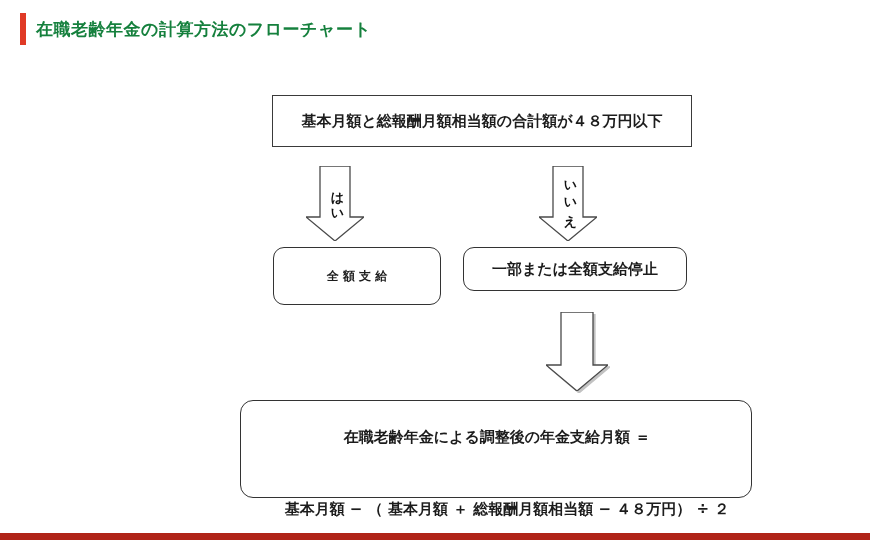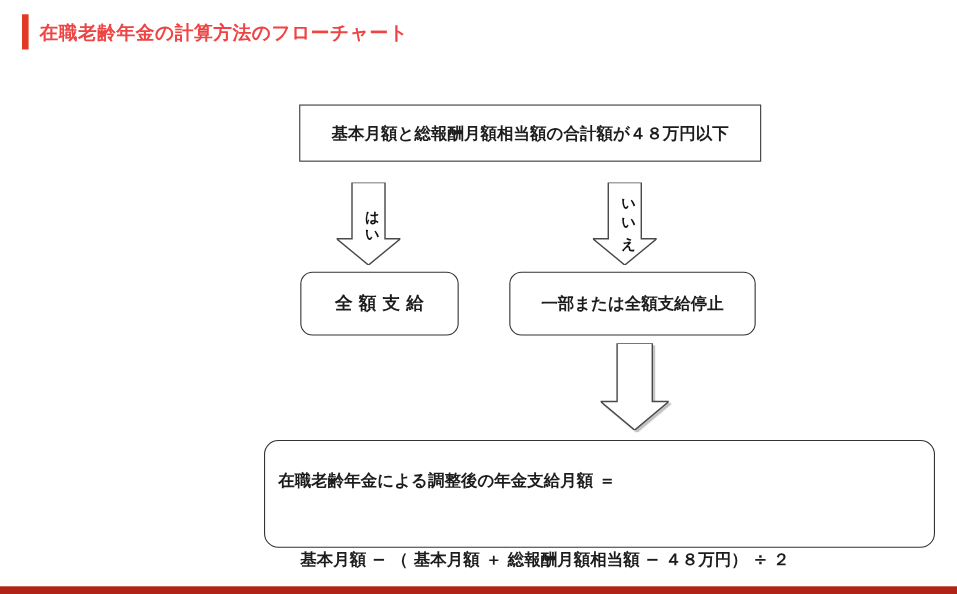--- a/index.html
+++ b/index.html
@@ -27,21 +27,21 @@
   .title-accent {
     width: 6px;
     height: 32px;
     background: #e03a26;
     margin-right: 10px;
   }
   .page-title {
     font-size: 17px;
     font-weight: bold;
     letter-spacing: 0.5px;
-    color: #ef4444;
+    color: #15803d;
     white-space: nowrap;
   }
 
   
   .fc-box {
     position: absolute;
     display: flex;
     align-items: center;
     justify-content: center;
     background: #ffffff;
@@ -57,40 +57,40 @@
     border: 1px solid #3a3a3a;
     font-size: 15px;
   }
   .result-box {
     border: 1.5px solid #333333;
     border-radius: 11px;
   }
   .result-box.yes {
     left: 273px;
     top: 247px;
-    width: 144px;
+    width: 168px;
     height: 58px;
-    font-size: 16px;
+    font-size: 12px;
   }
   .result-box.no {
     left: 463px;
     top: 247px;
     width: 224px;
-    height: 58px;
+    height: 44px;
     font-size: 15px;
   }
   .formula-box {
     left: 240px;
     top: 400px;
-    width: 610px;
+    width: 512px;
     height: 98px;
     border: 1.5px solid #333333;
     border-radius: 13px;
     display: block;
-    text-align: left;
+    text-align: center;
     padding: 20px 10px 0 10px;
     font-size: 15px;
     line-height: 32px;
   }
   .formula-line1 { margin-left: 2px; white-space: nowrap; }
   .formula-line2 { margin-left: 22px; white-space: nowrap; margin-top: 40px; }
 
   
   .fc-arrow { position: absolute; }
   .fc-arrow svg { display: block; }

